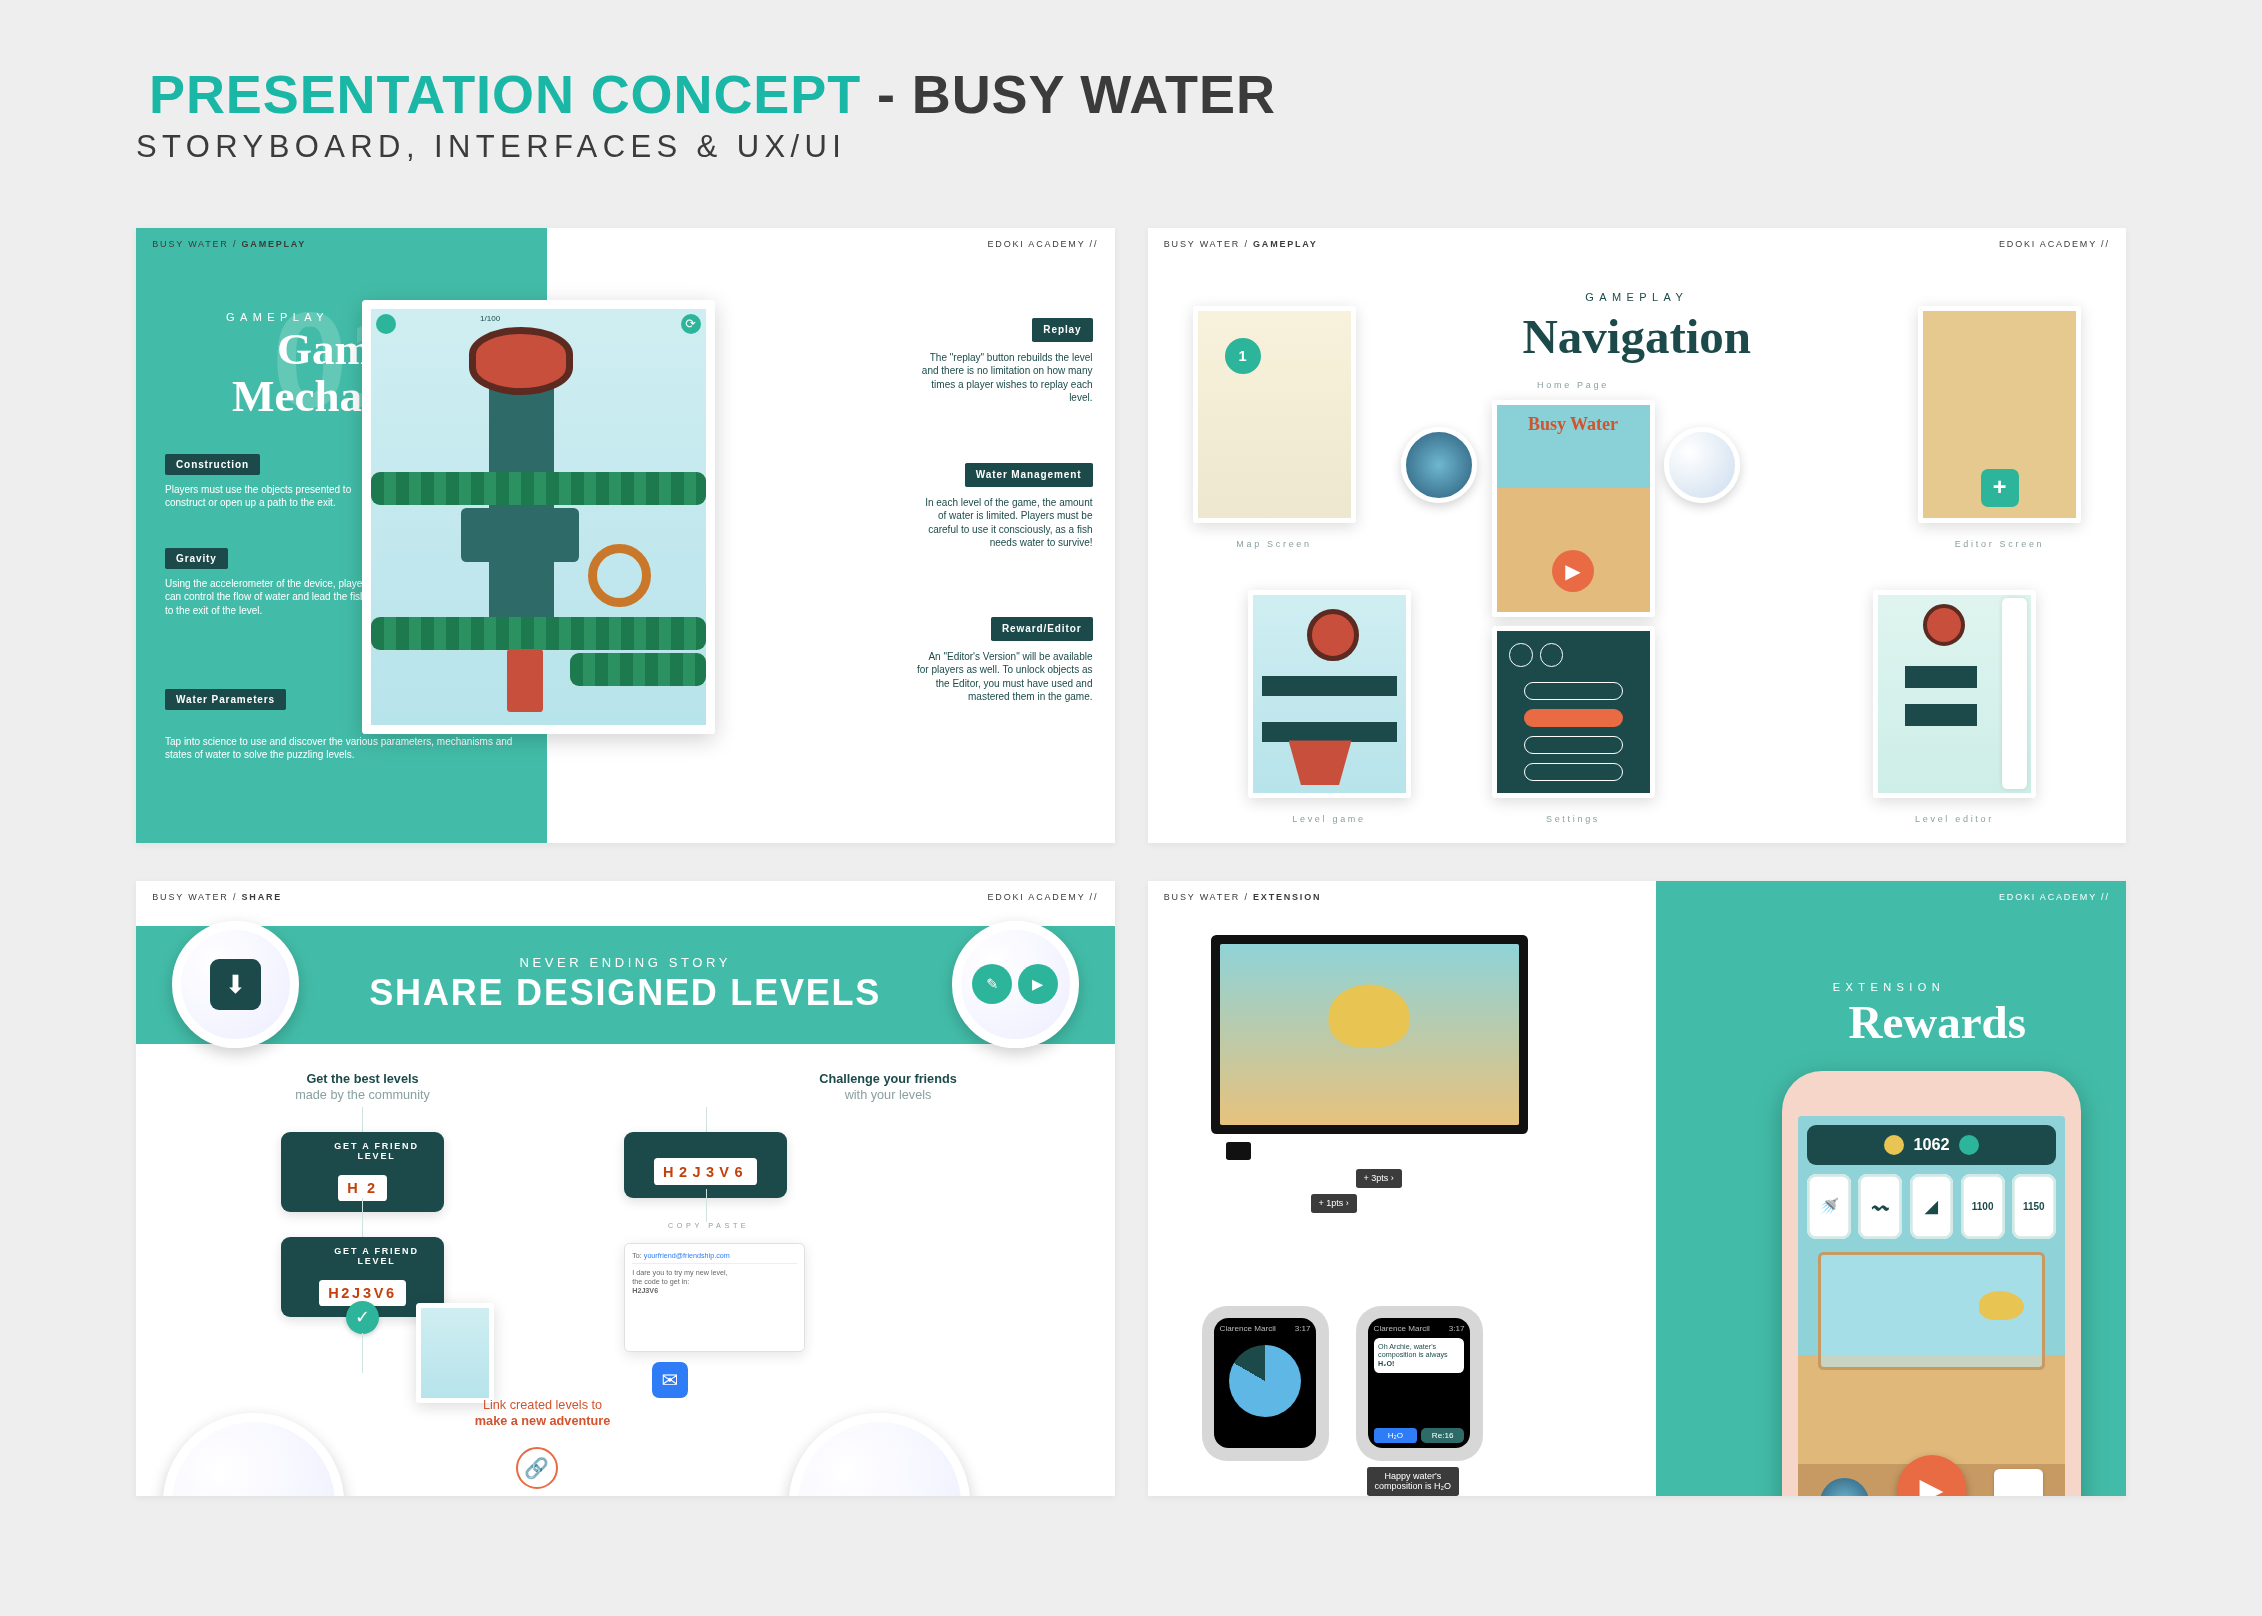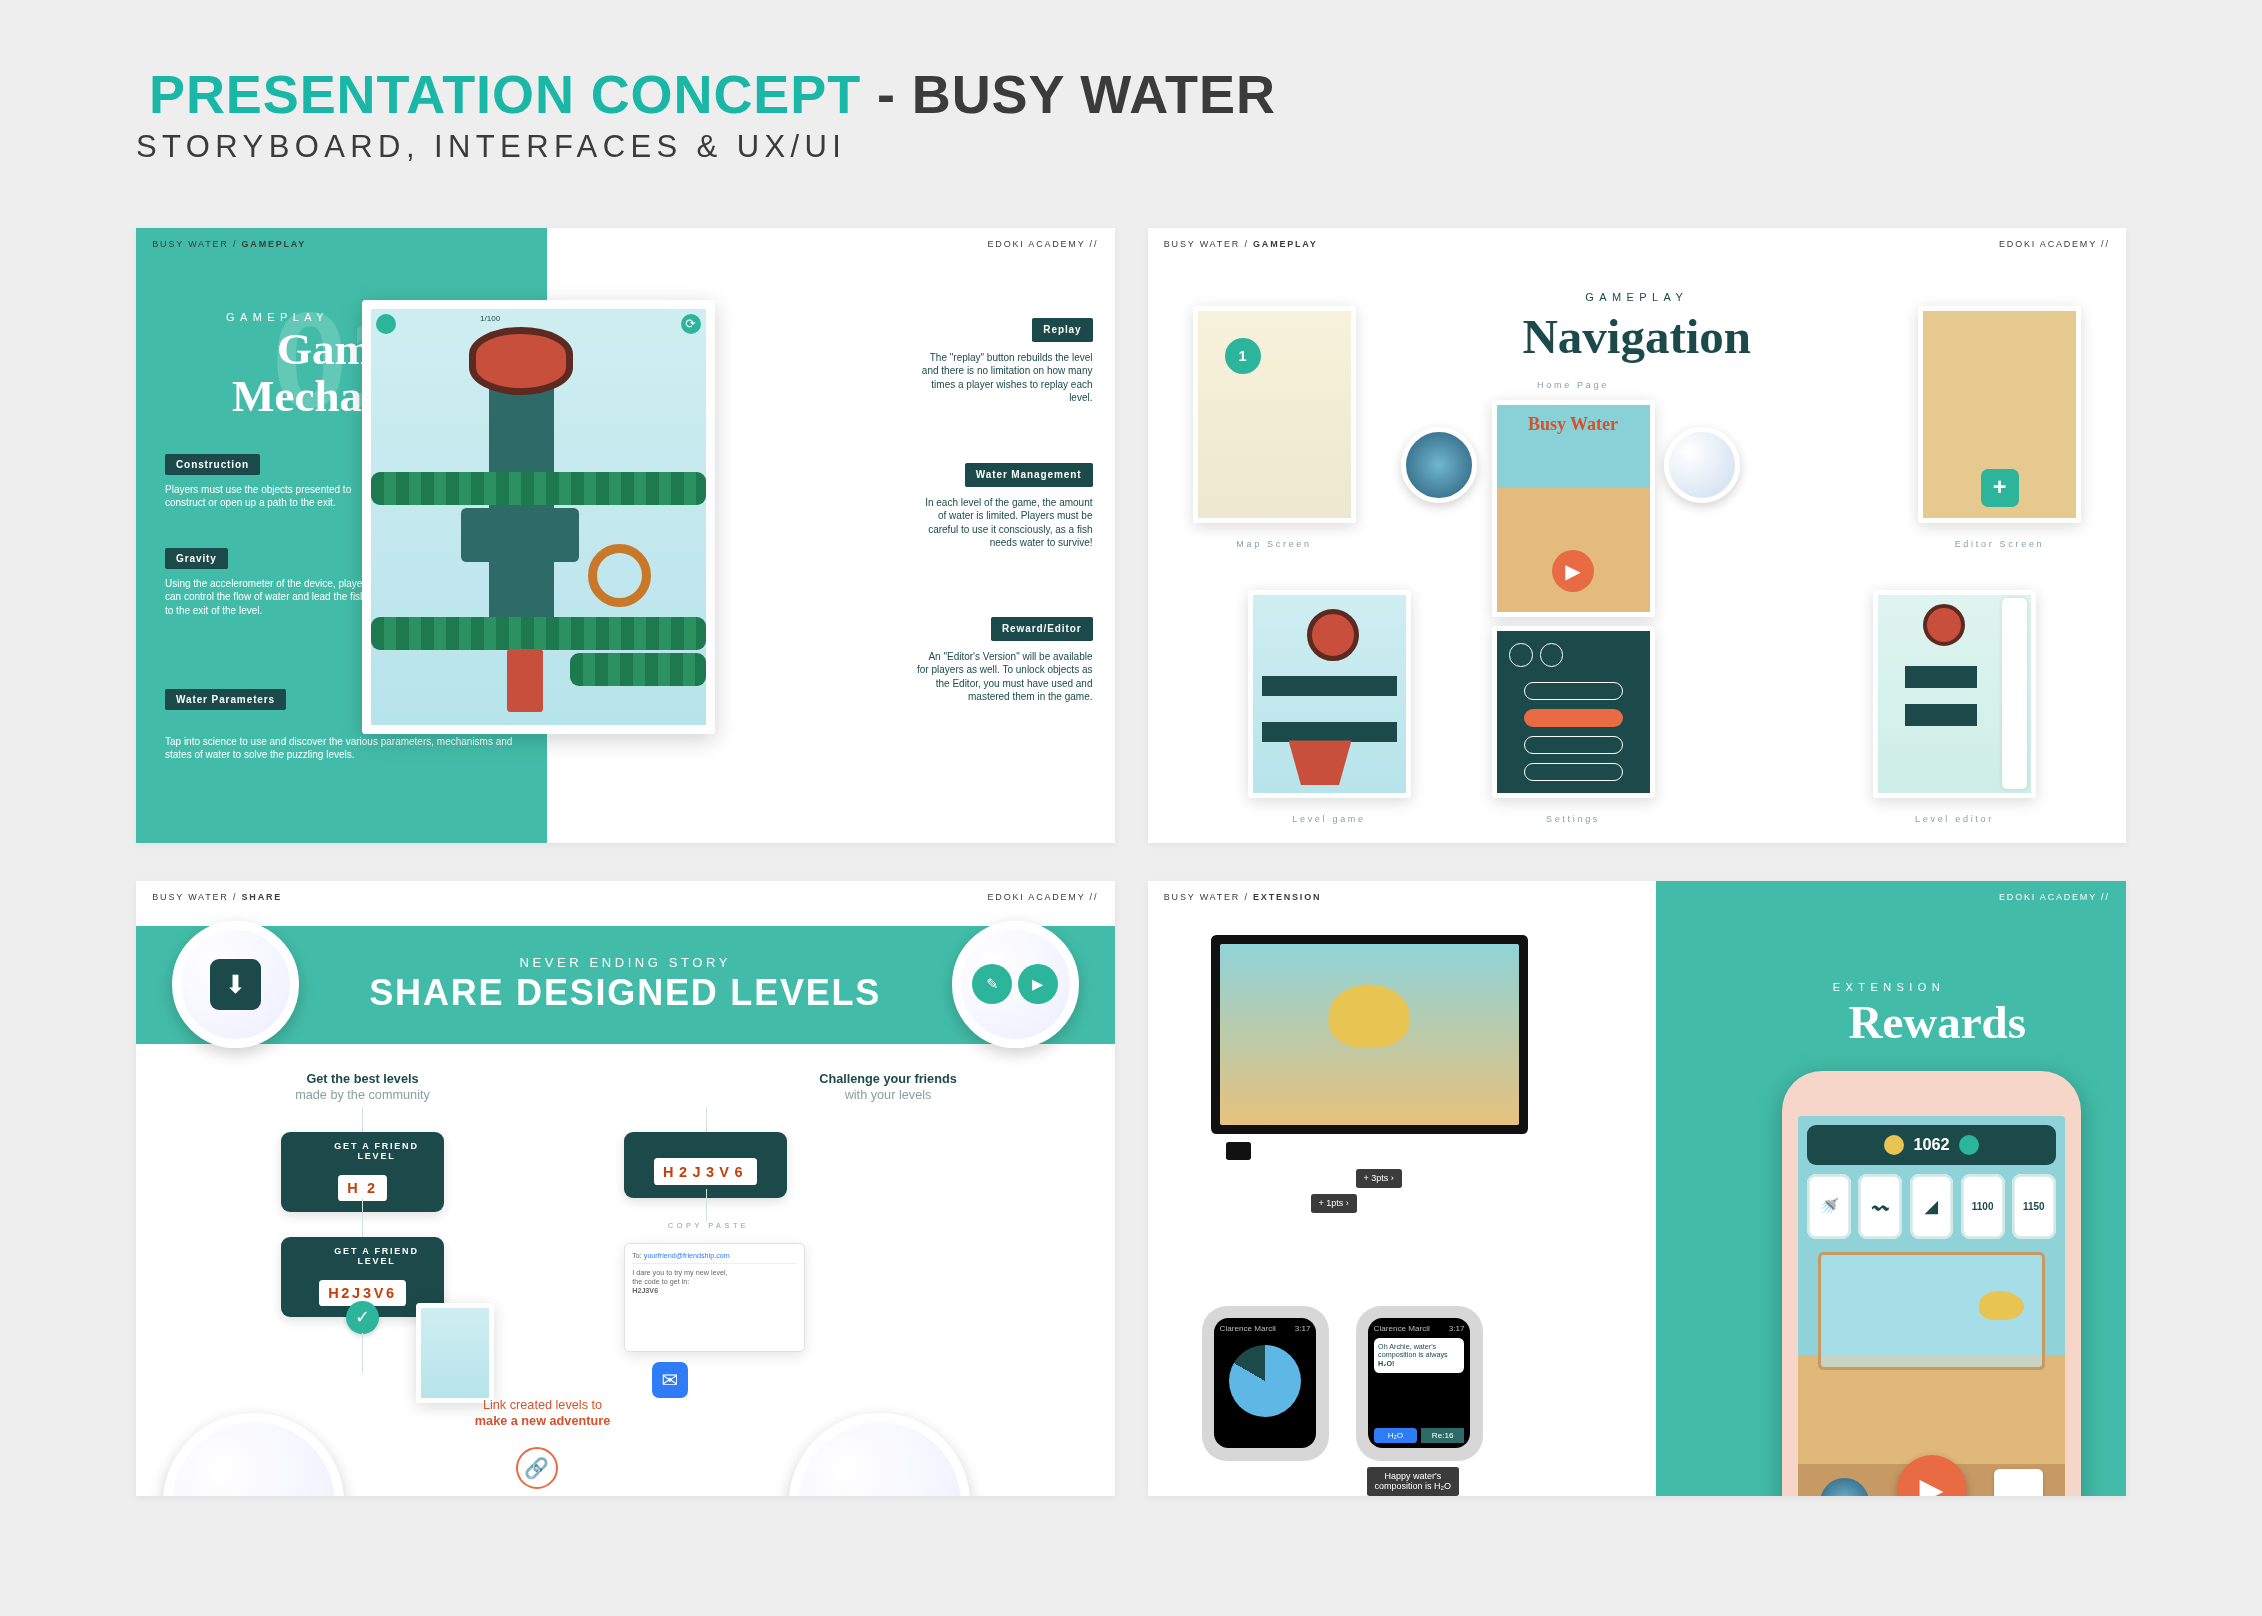--- a/index.html
+++ b/index.html
@@ -291,21 +291,21 @@
             <div class="wscreen">
           <div style="display:flex;justify-content:space-between;opacity:.7">
                 <span>Clarence Marcil</span>
                 <span>3:17</span>
               </div>
           <div style="background:#fff;color:#1c4a4a;border-radius:5.4px;padding:4.5px;margin-top:5.4px;font-size:7.2px;line-height:1.2">
             <span>Oh Archie, water's</span><br><span>composition is always</span><br><b>H₂O!</b>
           </div>
           <div style="position:absolute;bottom:5.4px;left:5.4px;right:5.4px;display:flex;gap:3.6px">
             <div style="flex:1;background:#2f7df6;border-radius:3.6px;text-align:center;padding:2.7px 0">H₂O</div>
-            <div style="flex:1;background:#2e6b68;border-radius:0;text-align:center;padding:2.7px 0">Re:16</div>
+            <div style="flex:1;background:#2e6b68;border-radius:5px;text-align:center;padding:2.7px 0">Re:16</div>
           </div>
         </div>
           </div>
         <div class="strap bottom"></div>
       </div>
       <div class="tag" style="left:219px;top:586px;text-align:center;line-height:1.15"><span>Happy water's</span><br><span>composition is H₂O</span></div>
 
       <div class="phone">
         <div class="pscreen">
           <div class="topbar">

